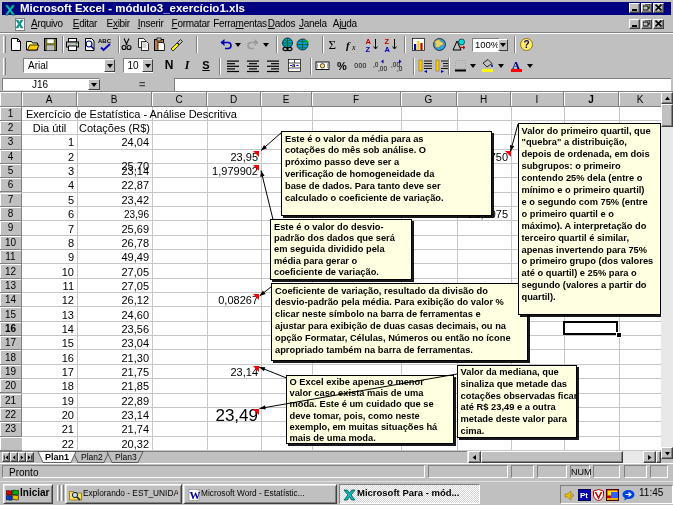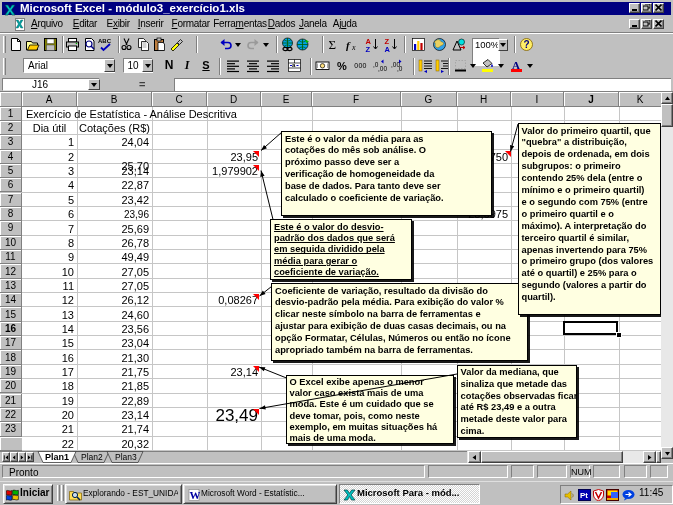--- a/index.html
+++ b/index.html
@@ -165,21 +165,21 @@
     </svg></div>
 <div style="position:absolute;left:234.5px;top:42.5px;width:0;height:0;border-left:3px solid transparent;border-right:3px solid transparent;border-top:4px solid #000;"></div>
 <div style="position:absolute;left:262.5px;top:42.5px;width:0;height:0;border-left:3px solid transparent;border-right:3px solid transparent;border-top:4px solid #000;"></div>
 <div style="position:absolute;left:62px;top:36px;width:2px;height:17px;border-left:1px solid #808080;border-right:1px solid #fff;box-sizing:border-box;"></div>
 <div style="position:absolute;left:117.5px;top:36px;width:2px;height:17px;border-left:1px solid #808080;border-right:1px solid #fff;box-sizing:border-box;"></div>
 <div style="position:absolute;left:196px;top:36px;width:2px;height:17px;border-left:1px solid #808080;border-right:1px solid #fff;box-sizing:border-box;"></div>
 <div style="position:absolute;left:276px;top:36px;width:2px;height:17px;border-left:1px solid #808080;border-right:1px solid #fff;box-sizing:border-box;"></div>
 <div style="position:absolute;left:322.2px;top:36px;width:2px;height:17px;border-left:1px solid #808080;border-right:1px solid #fff;box-sizing:border-box;"></div>
 <div style="position:absolute;left:404.3px;top:36px;width:2px;height:17px;border-left:1px solid #808080;border-right:1px solid #fff;box-sizing:border-box;"></div>
 <div style="position:absolute;left:514.2px;top:36px;width:2px;height:17px;border-left:1px solid #808080;border-right:1px solid #fff;box-sizing:border-box;"></div>
-<div style="position:absolute;left:472px;top:37.5px;width:28px;height:28px;background:#fff;border-top:1px solid #808080;border-left:1px solid #808080;border-bottom:1px solid #fff;border-right:1px solid #fff;box-sizing:border-box;font-size:9.5px;line-height:12px;padding-left:2px;">100%</div>
+<div style="position:absolute;left:472px;top:37.5px;width:28px;height:14px;background:#fff;border-top:1px solid #808080;border-left:1px solid #808080;border-bottom:1px solid #fff;border-right:1px solid #fff;box-sizing:border-box;font-size:9.5px;line-height:12px;padding-left:2px;">100%</div>
 <div style="position:absolute;left:498px;top:38.5px;width:10px;height:12px;box-sizing:border-box;border-top:1px solid #fff;border-left:1px solid #fff;border-right:1px solid #404040;border-bottom:1px solid #404040;background:#c0c0c0;">
     <span style="position:absolute;left:50%;top:50%;margin-left:-3px;margin-top:-1.5px;width:0;height:0;border-left:3px solid transparent;border-right:3px solid transparent;border-top:4px solid #000;"></span>
   </div>
 <div style="position:absolute;left:3px;top:58px;width:3px;height:17px;border-left:1px solid #fff;border-right:1px solid #808080;box-sizing:border-box;"></div>
 <div style="position:absolute;left:23px;top:58px;width:92px;height:15px;background:#fff;border-top:1px solid #808080;border-left:1px solid #808080;border-bottom:1px solid #fff;border-right:1px solid #fff;box-sizing:border-box;font-size:10px;line-height:14px;padding-left:4px;">Arial</div>
 <div style="position:absolute;left:104px;top:59px;width:11px;height:13px;box-sizing:border-box;border-top:1px solid #fff;border-left:1px solid #fff;border-right:1px solid #404040;border-bottom:1px solid #404040;background:#c0c0c0;">
     <span style="position:absolute;left:50%;top:50%;margin-left:-3px;margin-top:-1.5px;width:0;height:0;border-left:3px solid transparent;border-right:3px solid transparent;border-top:4px solid #000;"></span>
   </div>
 <div style="position:absolute;left:122.5px;top:58px;width:30px;height:15px;background:#fff;border-top:1px solid #808080;border-left:1px solid #808080;border-bottom:1px solid #fff;border-right:1px solid #fff;box-sizing:border-box;font-size:10px;line-height:14px;padding-left:4px;">10</div>
 <div style="position:absolute;left:142px;top:59px;width:11px;height:13px;box-sizing:border-box;border-top:1px solid #fff;border-left:1px solid #fff;border-right:1px solid #404040;border-bottom:1px solid #404040;background:#c0c0c0;">
@@ -415,21 +415,21 @@
     <polygon points="259.0,367.0 265.4,367.2 263.8,371.3" fill="#000"></polygon>
     <line x1="510.5" y1="151.5" x2="518.0" y2="124.0" stroke="#000" stroke-width="1"></line>
     <polygon points="510.5,151.5 510.0,145.1 514.2,146.3" fill="#000"></polygon>
   </svg>
 <div class="note" style="left:281px;top:131px;width:211px;height:85px;box-sizing:border-box;padding:1.5px 1px 0 3px;font-size:9.3px;line-height:11.9px;">Este é o valor da média para as
 cotações do mês sob análise. O
 próximo passo deve ser a
 verificação de homogeneidade da
 base de dados. Para tanto deve ser
 calculado o coeficiente de variação.</div>
-<div class="note" style="left:270px;top:219.3px;width:142px;height:60.5px;box-sizing:border-box;padding:1.5px 1px 0 3px;font-size:9.3px;line-height:11.35px;text-decoration:underline;">Este é o valor do desvio-
+<div class="note" style="left:270px;top:219.3px;width:142px;height:60.5px;box-sizing:border-box;padding:1.5px 1px 0 3px;font-size:9.3px;line-height:11.35px;">Este é o valor do desvio-
 padrão dos dados que será
 em seguida dividido pela
 média para gerar o
 coeficiente de variação.</div>
 <div class="note" style="left:271px;top:283.1px;width:257px;height:77.5px;box-sizing:border-box;padding:1.5px 1px 0 3px;font-size:9.3px;line-height:11.86px;">Coeficiente de variação, resultado da divisão do
 desvio-padrão pela média. Para exibição do valor %
 clicar neste símbolo na barra de ferramentas e
 ajustar para exibição de duas casas decimais, ou na
 opção Formatar, Células, Números ou então no ícone
 apropriado também na barra de ferramentas.</div>

